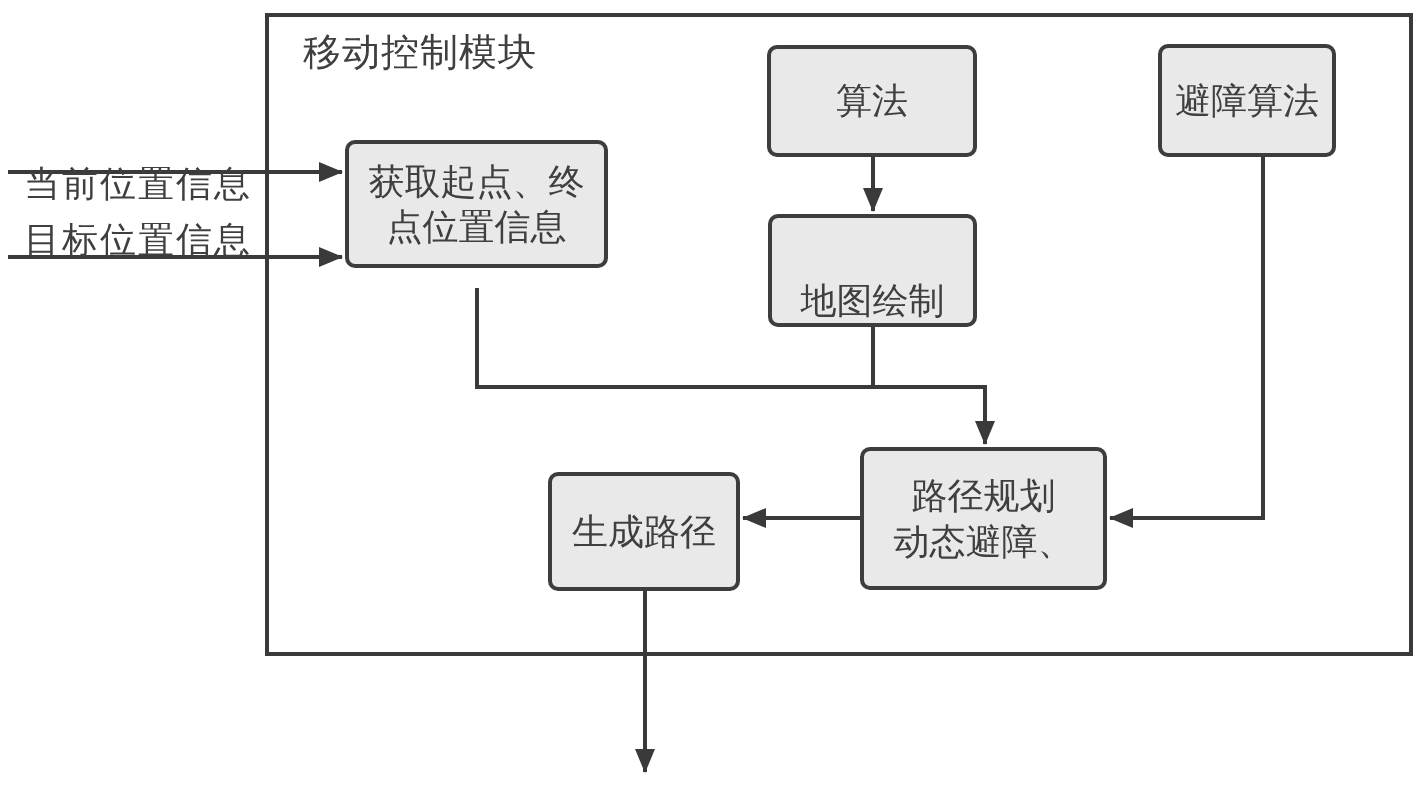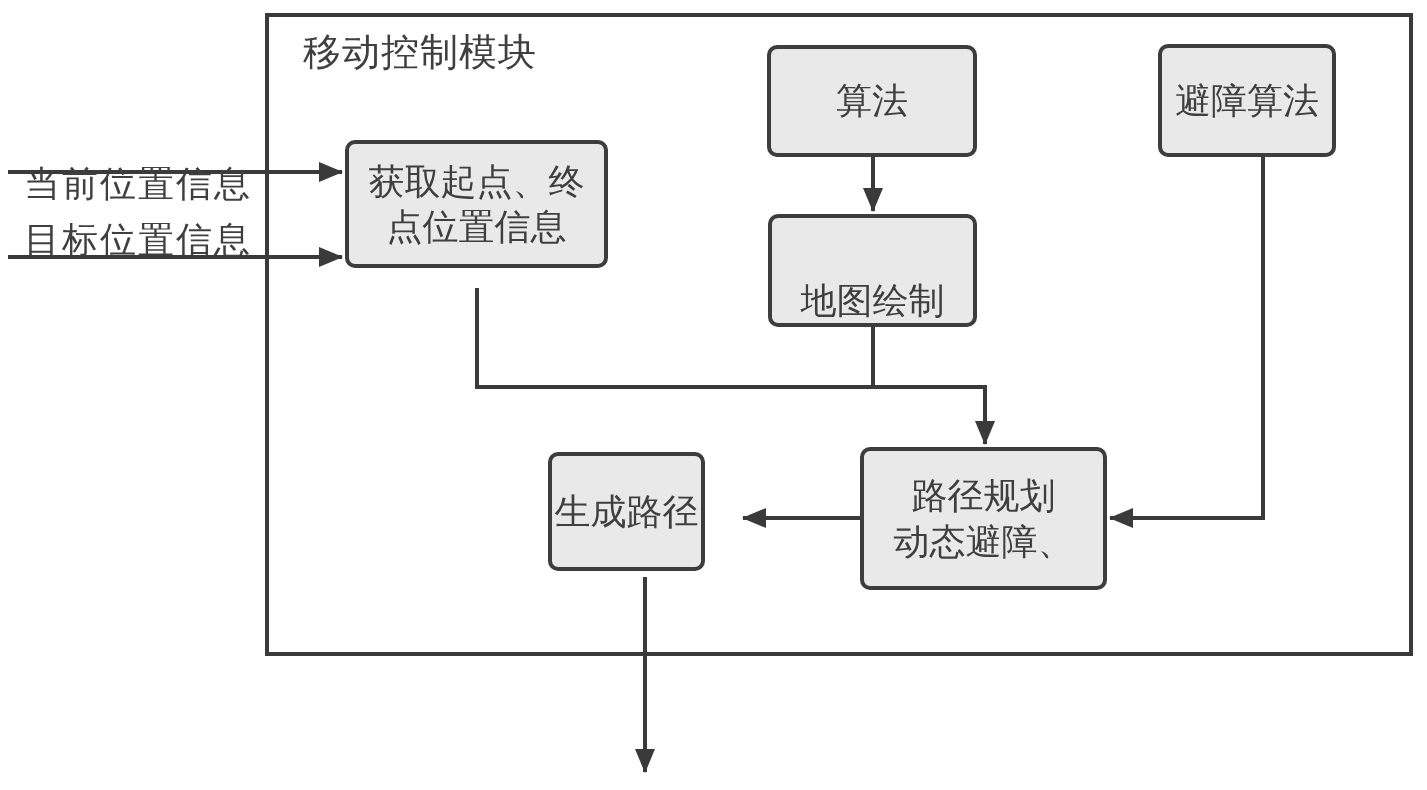--- a/index.html
+++ b/index.html
@@ -64,21 +64,21 @@
     line-height: 1.26;
     color: var(--text);
     text-align: center;
     white-space: nowrap;
   }
   .node-get-position   { left: 345px; top: 140px; width: 263px; height: 128px; }
   .node-contour-algo   { left: 767px; top:  45px; width: 210px; height: 112px; }
   .node-map-draw       { left: 768px; top: 214px; width: 209px; height: 113px; justify-content: flex-end; }
   .node-avoid-algo     { left:1158px; top:  44px; width: 178px; height: 113px; }
   .node-dynamic-avoid  { left: 860px; top: 447px; width: 247px; height: 143px; }
-  .node-gen-path       { left: 548px; top: 452px; width: 157px; height: 119px; }
+  .node-gen-path       { left: 548px; top: 472px; width: 192px; height: 119px; }
 
   .input-label {
     position: absolute;
     font-size: 36px;
     letter-spacing: 2px;
     color: var(--text);
     white-space: nowrap;
   }
   .input-label-1 { left: 24px; top: 124px; margin-top: 36px; }
   .input-label-2 { left: 24px; top: 216px; }

